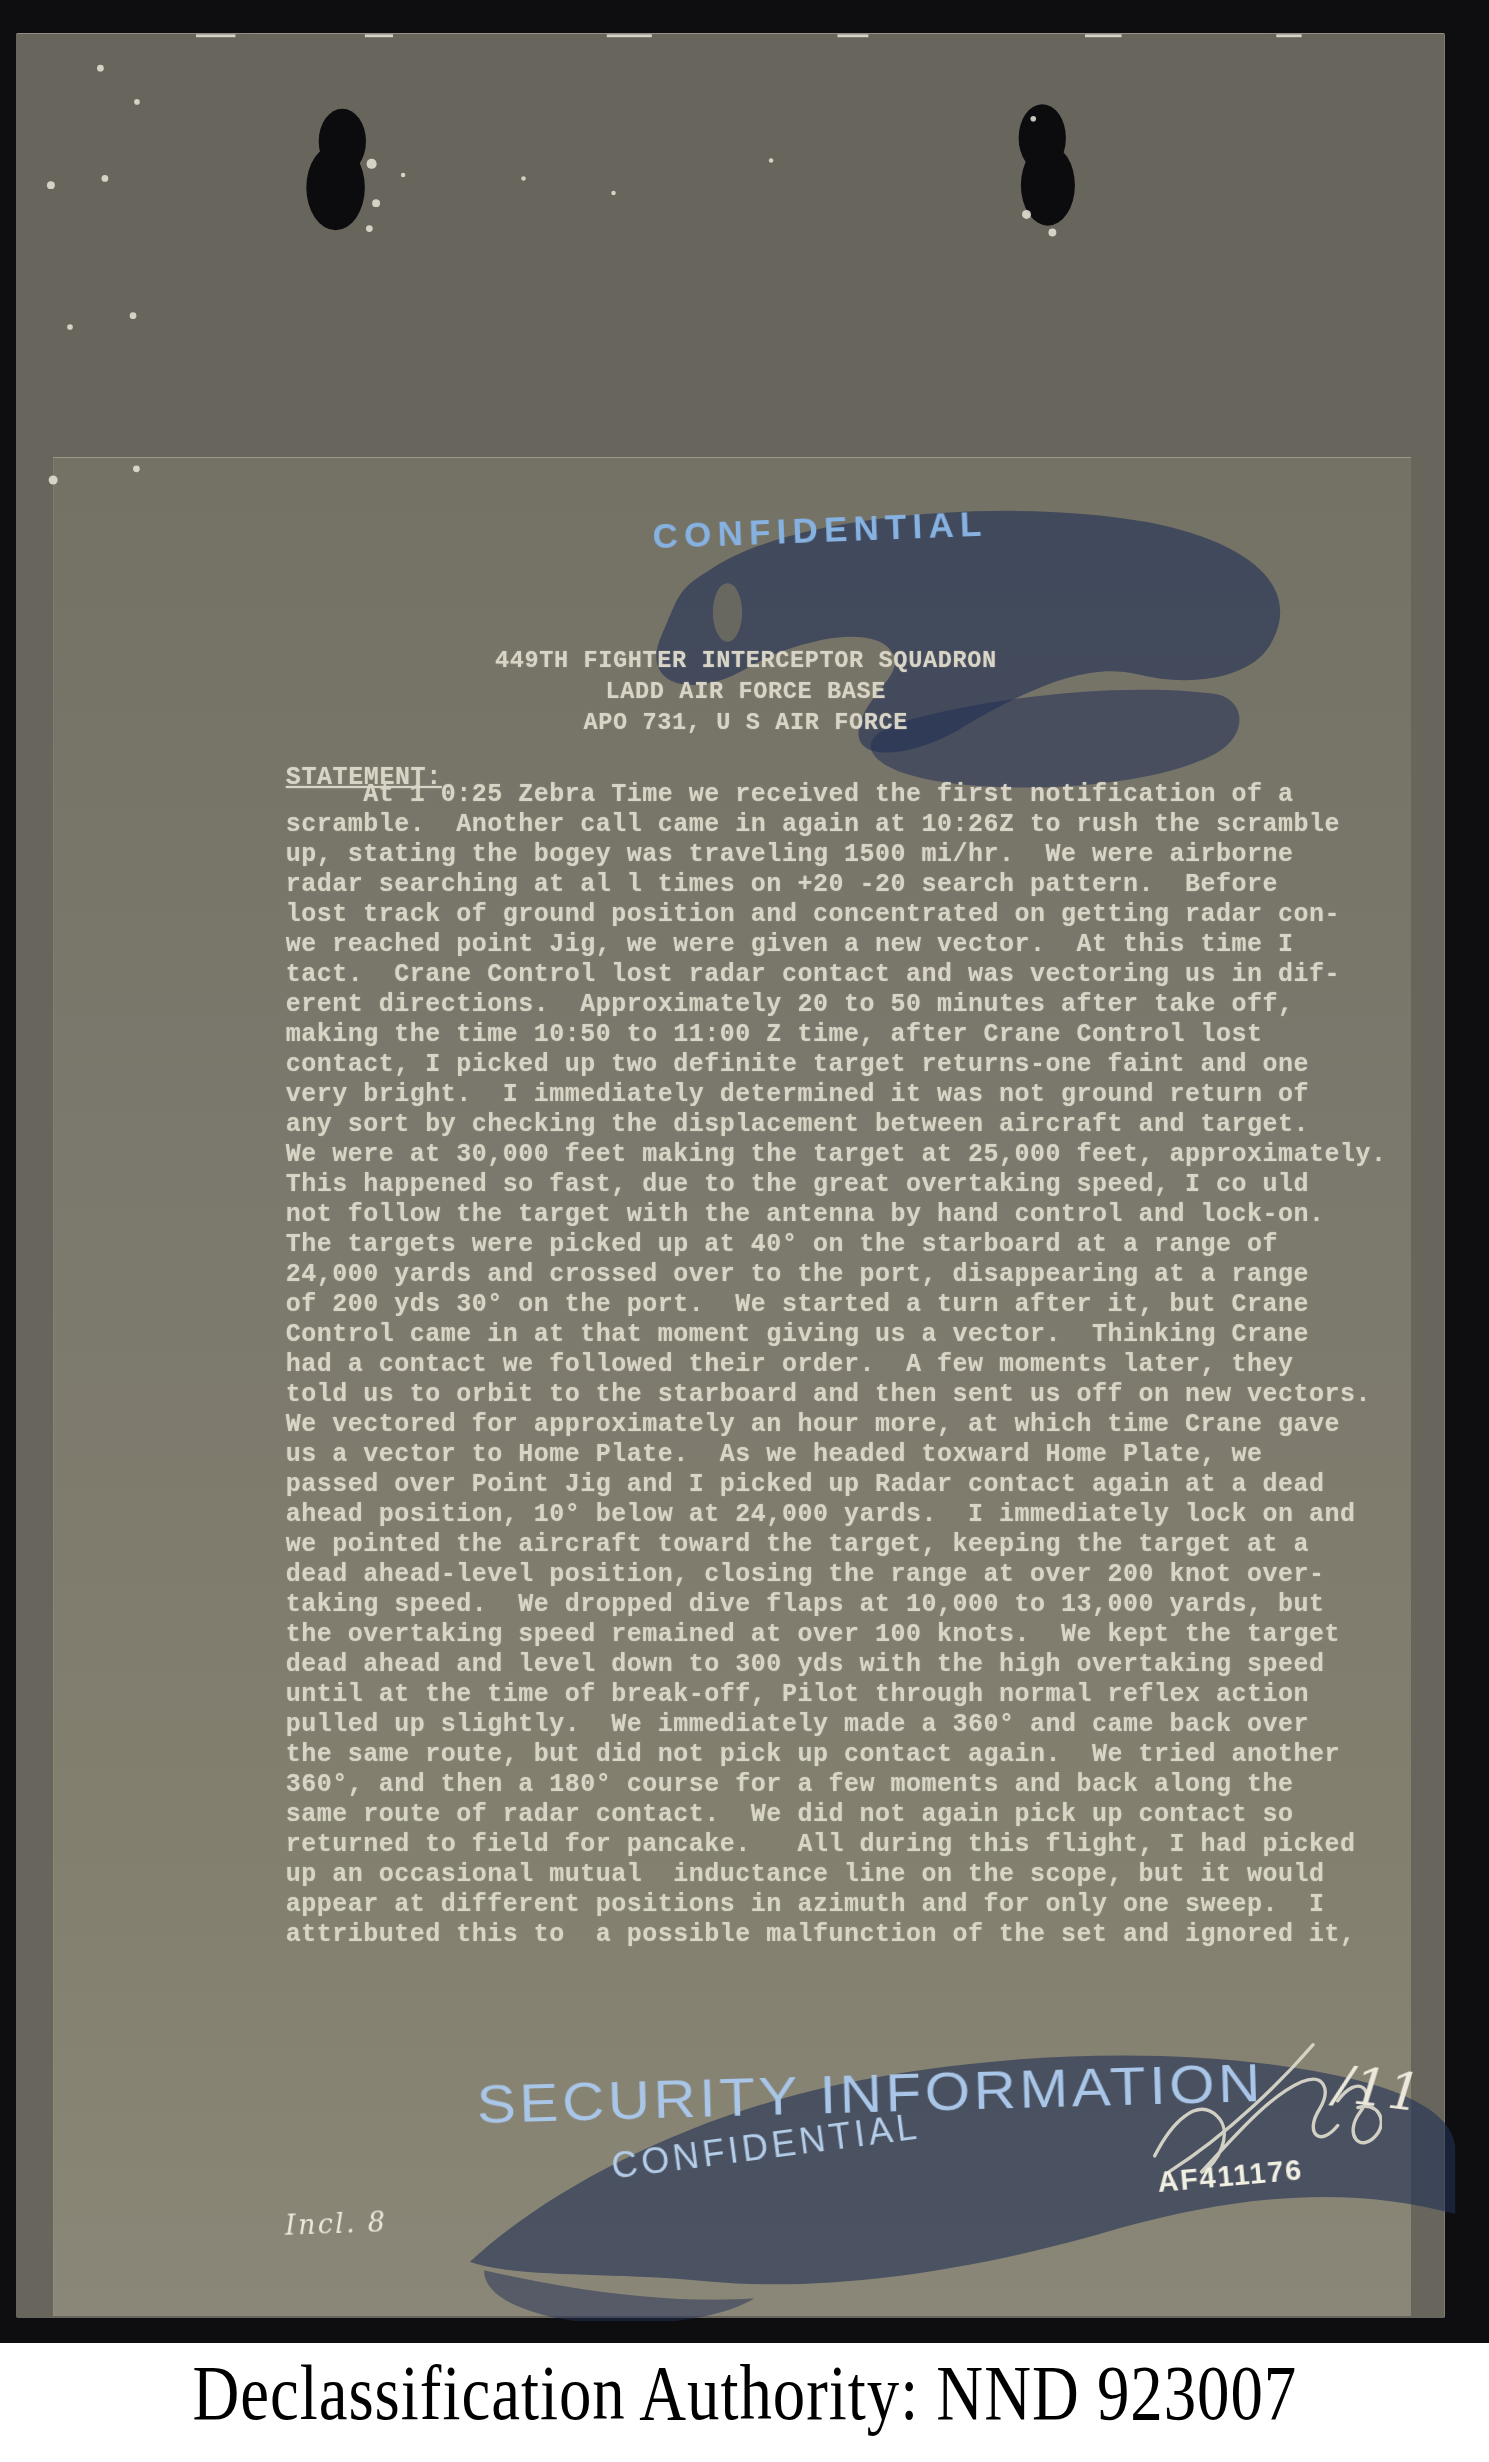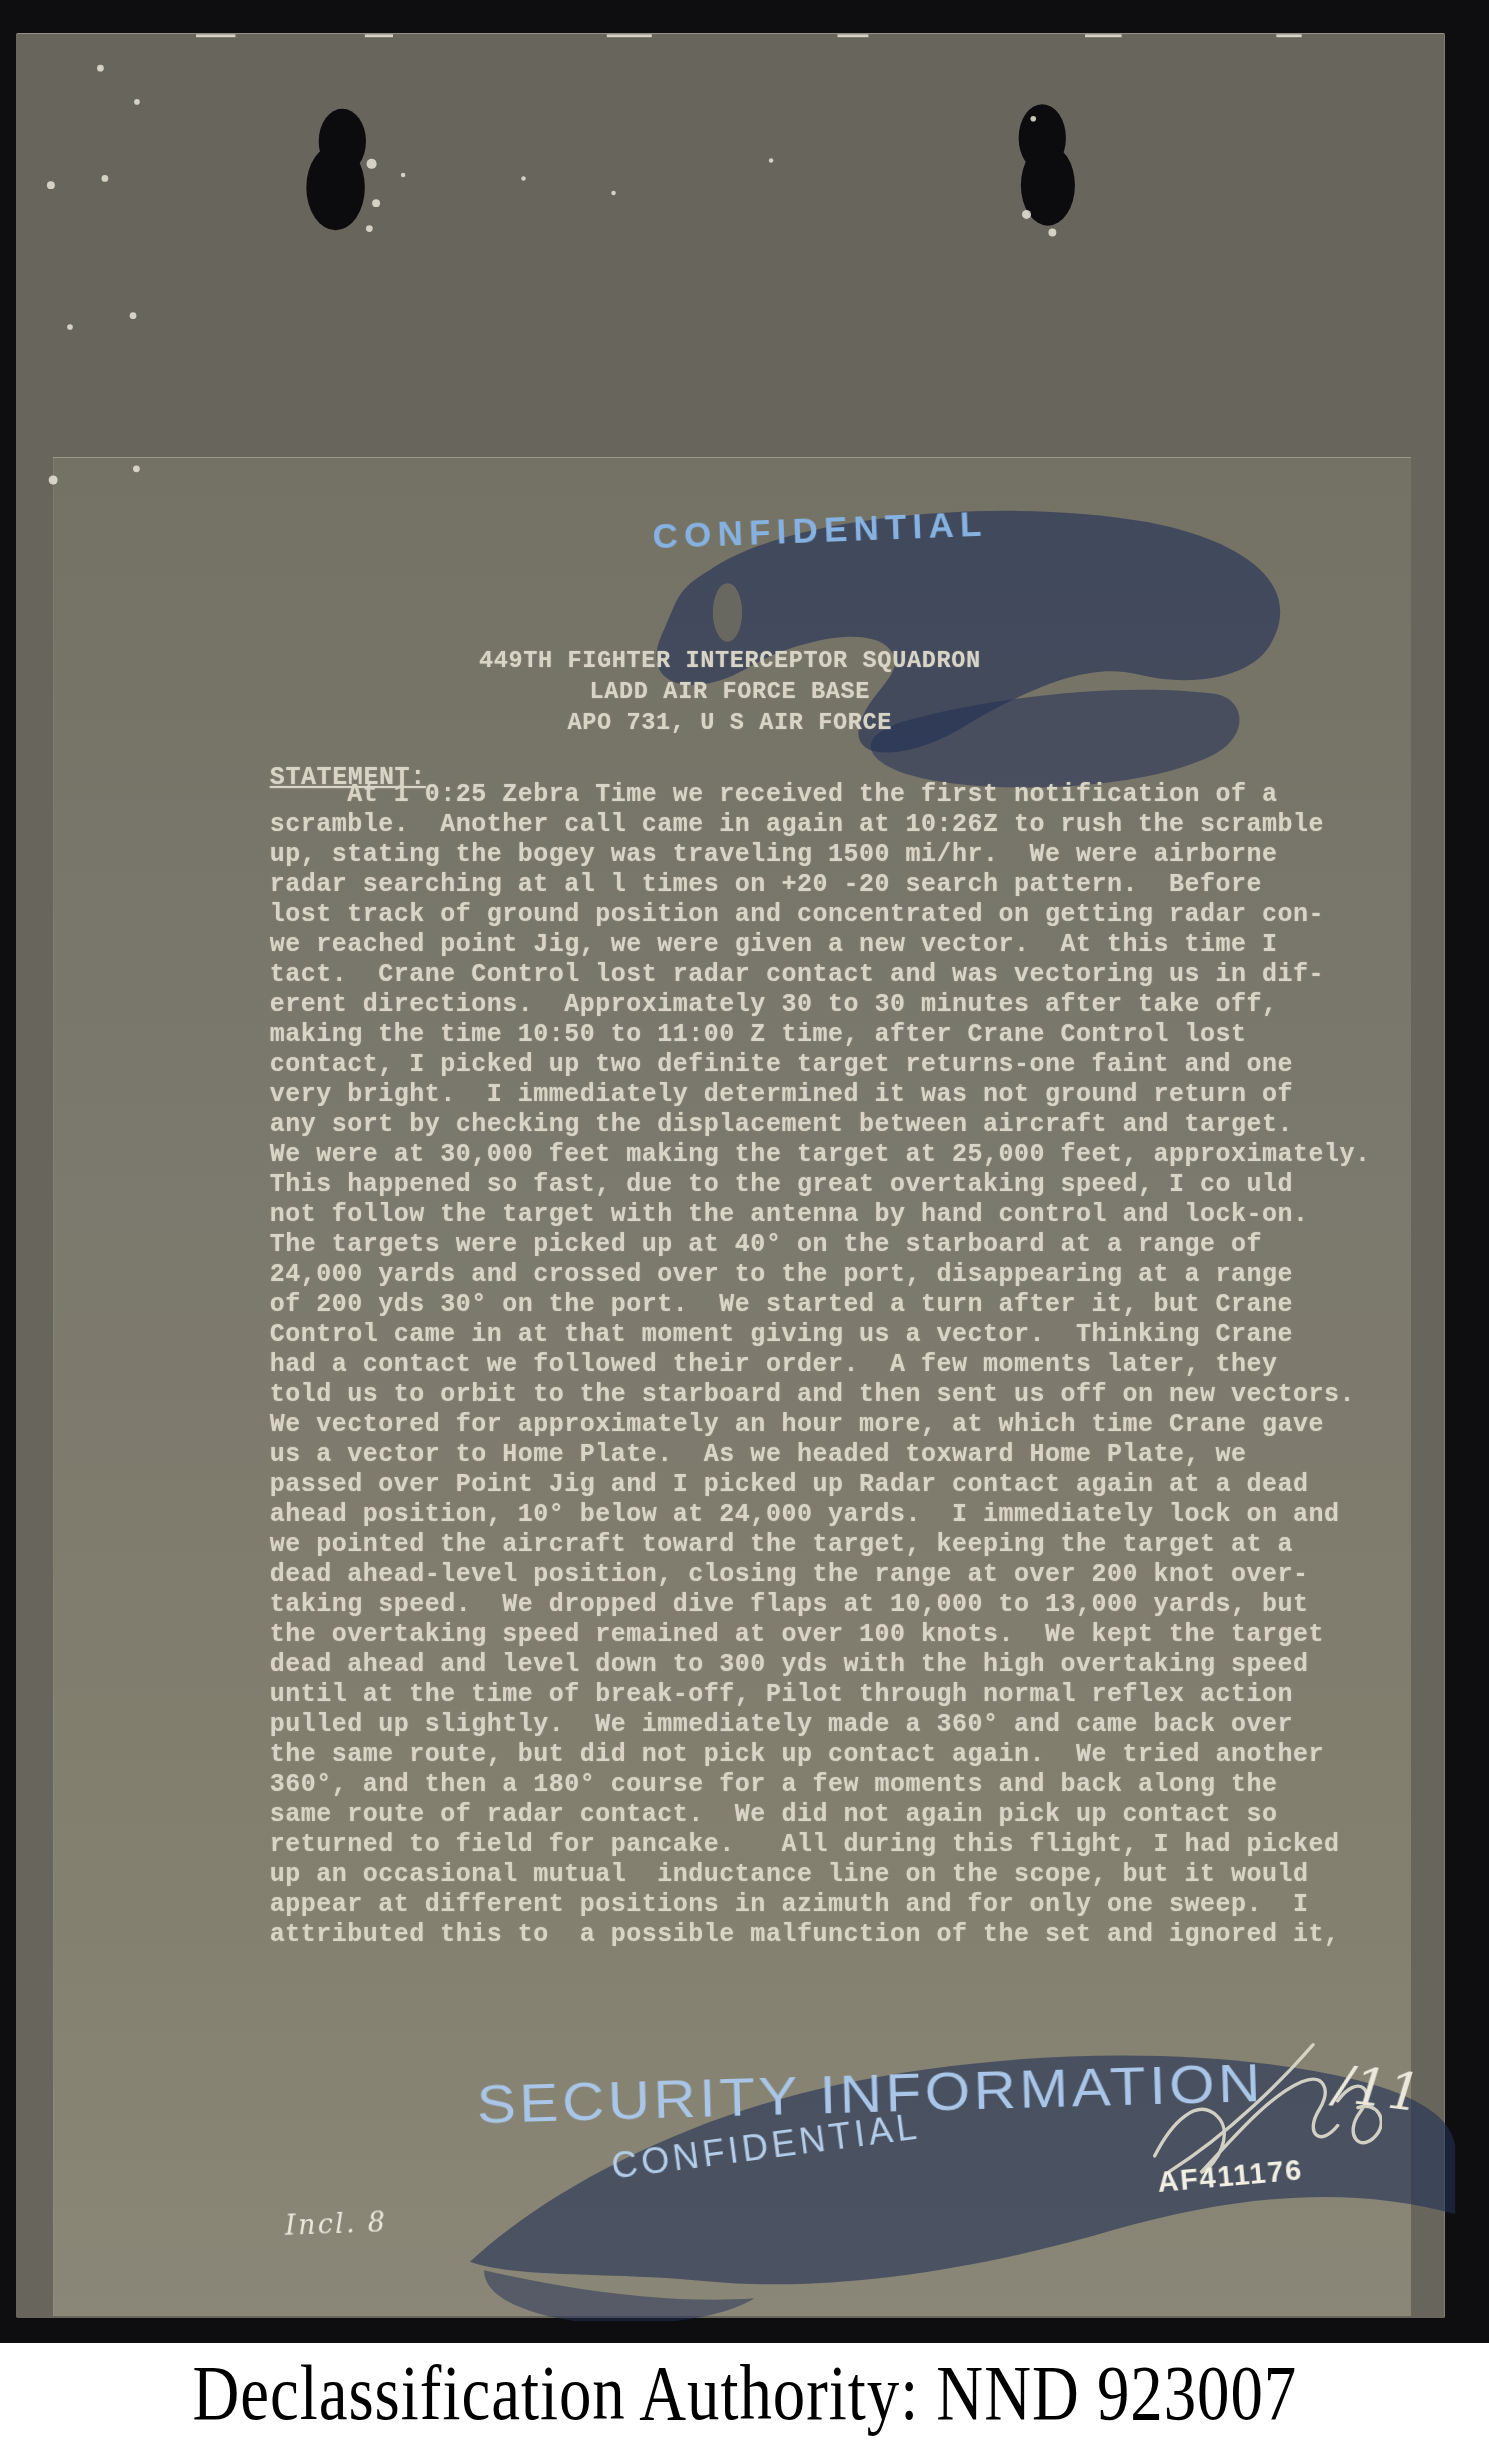--- a/index.html
+++ b/index.html
@@ -19,21 +19,21 @@
   }
   .inner-sheet{
     position:absolute;left:37px;top:423px;right:33px;bottom:2.3px;
     background:linear-gradient(180deg,#747165 0%,#7b786d 38%,#83806f 78%,#8a8778 100%);
     border-top:1.1px solid rgba(205,202,188,.25);
     box-shadow:inset 1.1px 0 0 rgba(200,197,183,.10);
   }
   .artifacts{position:absolute;left:0;top:0;pointer-events:none;}
   
   .typed{color:var(--typed,#d9d5c6);font-family:"Liberation Mono",monospace;font-weight:bold;
-         filter:blur(0.4px);text-shadow:0 0 1.7px rgba(220,216,200,.45);}
+         filter:blur(0.4px);text-shadow:0 0 1.7px rgba(220,216,200,.45);margin-left:16px;}
   .letterhead{position:absolute;left:0;top:611px;width:1428px;text-align:center;
               font-size:23.6px;line-height:31px;letter-spacing:0.6px;}
   .statement-heading{position:absolute;left:254px;top:729px;font-size:25px;
                      text-decoration:underline;letter-spacing:0.6px;}
   .typed-body{position:absolute;left:254px;top:746px;width:1092px;}
   .tline{font-size:25px;line-height:30px;letter-spacing:0.5px;white-space:pre;}
   
   .stamp-blue{font-family:"Liberation Sans",sans-serif;filter:blur(0.6px);}
   .top-confidential{
     position:absolute;left:624px;top:476px;width:360px;text-align:center;
@@ -134,21 +134,21 @@
   <div class="typed statement-heading">STATEMENT:</div>
 
   <div class="typed typed-body">
       <div class="tline">     At 1 0:25 Zebra Time we received the first notification of a</div>
       <div class="tline">scramble.  Another call came in again at 10:26Z to rush the scramble</div>
       <div class="tline">up, stating the bogey was traveling 1500 mi/hr.  We were airborne</div>
       <div class="tline">radar searching at al l times on +20 -20 search pattern.  Before</div>
       <div class="tline">lost track of ground position and concentrated on getting radar con-</div>
       <div class="tline">we reached point Jig, we were given a new vector.  At this time I</div>
       <div class="tline">tact.  Crane Control lost radar contact and was vectoring us in dif-</div>
-      <div class="tline">erent directions.  Approximately 30 to 30 minutes after take off,</div>
+      <div class="tline">erent directions.  Approximately 20 to 50 minutes after take off,</div>
       <div class="tline">making the time 10:50 to 11:00 Z time, after Crane Control lost</div>
       <div class="tline">contact, I picked up two definite target returns-one faint and one</div>
       <div class="tline">very bright.  I immediately determined it was not ground return of</div>
       <div class="tline">any sort by checking the displacement between aircraft and target.</div>
       <div class="tline">We were at 30,000 feet making the target at 25,000 feet, approximately.</div>
       <div class="tline">This happened so fast, due to the great overtaking speed, I co uld</div>
       <div class="tline">not follow the target with the antenna by hand control and lock-on.</div>
       <div class="tline">The targets were picked up at 40° on the starboard at a range of</div>
       <div class="tline">24,000 yards and crossed over to the port, disappearing at a range</div>
       <div class="tline">of 200 yds 30° on the port.  We started a turn after it, but Crane</div>

